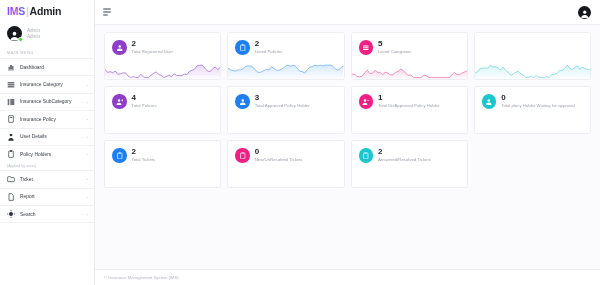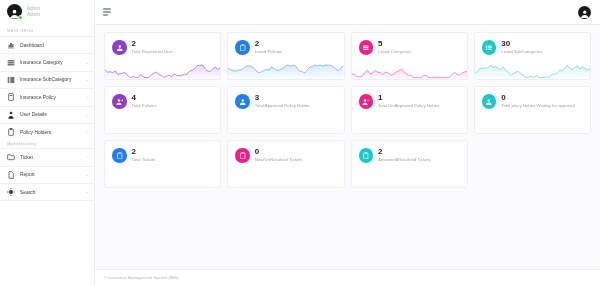--- a/index.html
+++ b/index.html
@@ -147,20 +147,25 @@
     font-size: 4.2px; color: #b0b4bc;
   }
 </style>
 </head>
 <body>
 
 <div class="app">
 
   <aside class="sidebar">
 
+    <div class="logo">
+      <span class="logo-ims">IMS</span>
+        <span class="logo-bar">|</span>
+        <span class="logo-admin">Admin</span>
+    </div>
 
     <div class="profile">
       <div class="avatar-wrap">
         <div class="avatar-circle">
           <svg viewBox="0 0 24 24">
               <circle cx="12" cy="8" r="4" fill="#ffffff"></circle>
               <path d="M3 23c0-5 4-8 9-8s9 3 9 8z" fill="#ffffff"></path>
             </svg>
         </div>
         <div class="online-dot"></div>
@@ -371,36 +376,20 @@
                     <stop offset="0%" stop-color="#f57fb4" stop-opacity="0.30"></stop>
                     <stop offset="100%" stop-color="#f57fb4" stop-opacity="0.02"></stop>
                   </linearGradient>
                 </defs>
                 <path d="M0.0 12.1 L2.7 12.3 L5.3 14.5 L8.0 14.9 L10.7 14.0 L13.3 10.6 L16.0 8.2 L18.7 11.6 L21.3 11.2 L24.0 8.5 L26.7 10.3 L29.3 10.3 L32.0 12.9 L34.7 10.0 L37.3 10.9 L40.0 13.0 L42.7 12.6 L45.3 10.5 L48.0 9.3 L50.7 7.2 L53.3 8.5 L56.0 11.3 L58.7 13.4 L61.3 13.1 L64.0 15.6 L66.7 15.6 L69.3 15.6 L72.0 15.6 L74.7 13.1 L77.3 13.7 L80.0 15.6 L82.7 15.6 L85.3 15.6 L88.0 15.6 L90.7 15.6 L93.3 15.6 L96.0 15.6 L98.7 15.6 L101.3 15.4 L104.0 12.9 L106.7 10.3 L109.3 12.5 L112.0 12.9 L114.7 10.8 L117.3 10.0 L120.0 8.7 L120 17 L0 17 Z" fill="url(#g2)"></path>
                 <path d="M0.0 12.1 L2.7 12.3 L5.3 14.5 L8.0 14.9 L10.7 14.0 L13.3 10.6 L16.0 8.2 L18.7 11.6 L21.3 11.2 L24.0 8.5 L26.7 10.3 L29.3 10.3 L32.0 12.9 L34.7 10.0 L37.3 10.9 L40.0 13.0 L42.7 12.6 L45.3 10.5 L48.0 9.3 L50.7 7.2 L53.3 8.5 L56.0 11.3 L58.7 13.4 L61.3 13.1 L64.0 15.6 L66.7 15.6 L69.3 15.6 L72.0 15.6 L74.7 13.1 L77.3 13.7 L80.0 15.6 L82.7 15.6 L85.3 15.6 L88.0 15.6 L90.7 15.6 L93.3 15.6 L96.0 15.6 L98.7 15.6 L101.3 15.4 L104.0 12.9 L106.7 10.3 L109.3 12.5 L112.0 12.9 L114.7 10.8 L117.3 10.0 L120.0 8.7" fill="none" stroke="#f57fb4" stroke-width="0.9"></path>
               </svg>
             </div>
           </div>
           <div class="card tall">
-            <div class="card-body">
-              <div class="card-icon" style="background: rgb(26, 199, 206);">
-                <svg viewBox="0 0 24 24">
-                  <rect x="2.5" y="5" width="5" height="3.4"></rect>
-                  <rect x="2.5" y="10.3" width="5" height="3.4"></rect>
-                  <rect x="2.5" y="15.6" width="5" height="3.4"></rect>
-                  <rect x="10" y="5" width="11.5" height="3.4"></rect>
-                  <rect x="10" y="10.3" width="11.5" height="3.4"></rect>
-                  <rect x="10" y="15.6" width="11.5" height="3.4"></rect>
-                </svg>
-              </div>
-              <div class="card-meta">
-                <div class="card-value">30</div>
-                <div class="card-label">Listed SubCategories</div>
-              </div>
-            </div>
             <div class="spark">
               <svg viewBox="0 0 120 17" preserveAspectRatio="none">
                 <defs>
                   <linearGradient id="g3" x1="0" y1="0" x2="0" y2="1">
                     <stop offset="0%" stop-color="#7fdde0" stop-opacity="0.30"></stop>
                     <stop offset="100%" stop-color="#7fdde0" stop-opacity="0.02"></stop>
                   </linearGradient>
                 </defs>
                 <path d="M0.0 11.0 L2.7 9.7 L5.3 6.3 L8.0 6.3 L10.7 5.9 L13.3 6.2 L16.0 3.1 L18.7 5.1 L21.3 4.6 L24.0 6.0 L26.7 7.9 L29.3 5.0 L32.0 8.3 L34.7 10.4 L37.3 13.5 L40.0 11.6 L42.7 10.1 L45.3 9.3 L48.0 12.2 L50.7 13.6 L53.3 15.6 L56.0 15.0 L58.7 14.2 L61.3 15.6 L64.0 13.3 L66.7 15.4 L69.3 15.6 L72.0 15.6 L74.7 14.5 L77.3 15.5 L80.0 12.5 L82.7 12.2 L85.3 11.3 L88.0 8.4 L90.7 8.5 L93.3 6.7 L96.0 3.1 L98.7 6.5 L101.3 7.4 L104.0 5.6 L106.7 3.8 L109.3 7.0 L112.0 5.1 L114.7 6.7 L117.3 7.7 L120.0 6.9 L120 17 L0 17 Z" fill="url(#g3)"></path>
                 <path d="M0.0 11.0 L2.7 9.7 L5.3 6.3 L8.0 6.3 L10.7 5.9 L13.3 6.2 L16.0 3.1 L18.7 5.1 L21.3 4.6 L24.0 6.0 L26.7 7.9 L29.3 5.0 L32.0 8.3 L34.7 10.4 L37.3 13.5 L40.0 11.6 L42.7 10.1 L45.3 9.3 L48.0 12.2 L50.7 13.6 L53.3 15.6 L56.0 15.0 L58.7 14.2 L61.3 15.6 L64.0 13.3 L66.7 15.4 L69.3 15.6 L72.0 15.6 L74.7 14.5 L77.3 15.5 L80.0 12.5 L82.7 12.2 L85.3 11.3 L88.0 8.4 L90.7 8.5 L93.3 6.7 L96.0 3.1 L98.7 6.5 L101.3 7.4 L104.0 5.6 L106.7 3.8 L109.3 7.0 L112.0 5.1 L114.7 6.7 L117.3 7.7 L120.0 6.9" fill="none" stroke="#7fdde0" stroke-width="0.9"></path>

